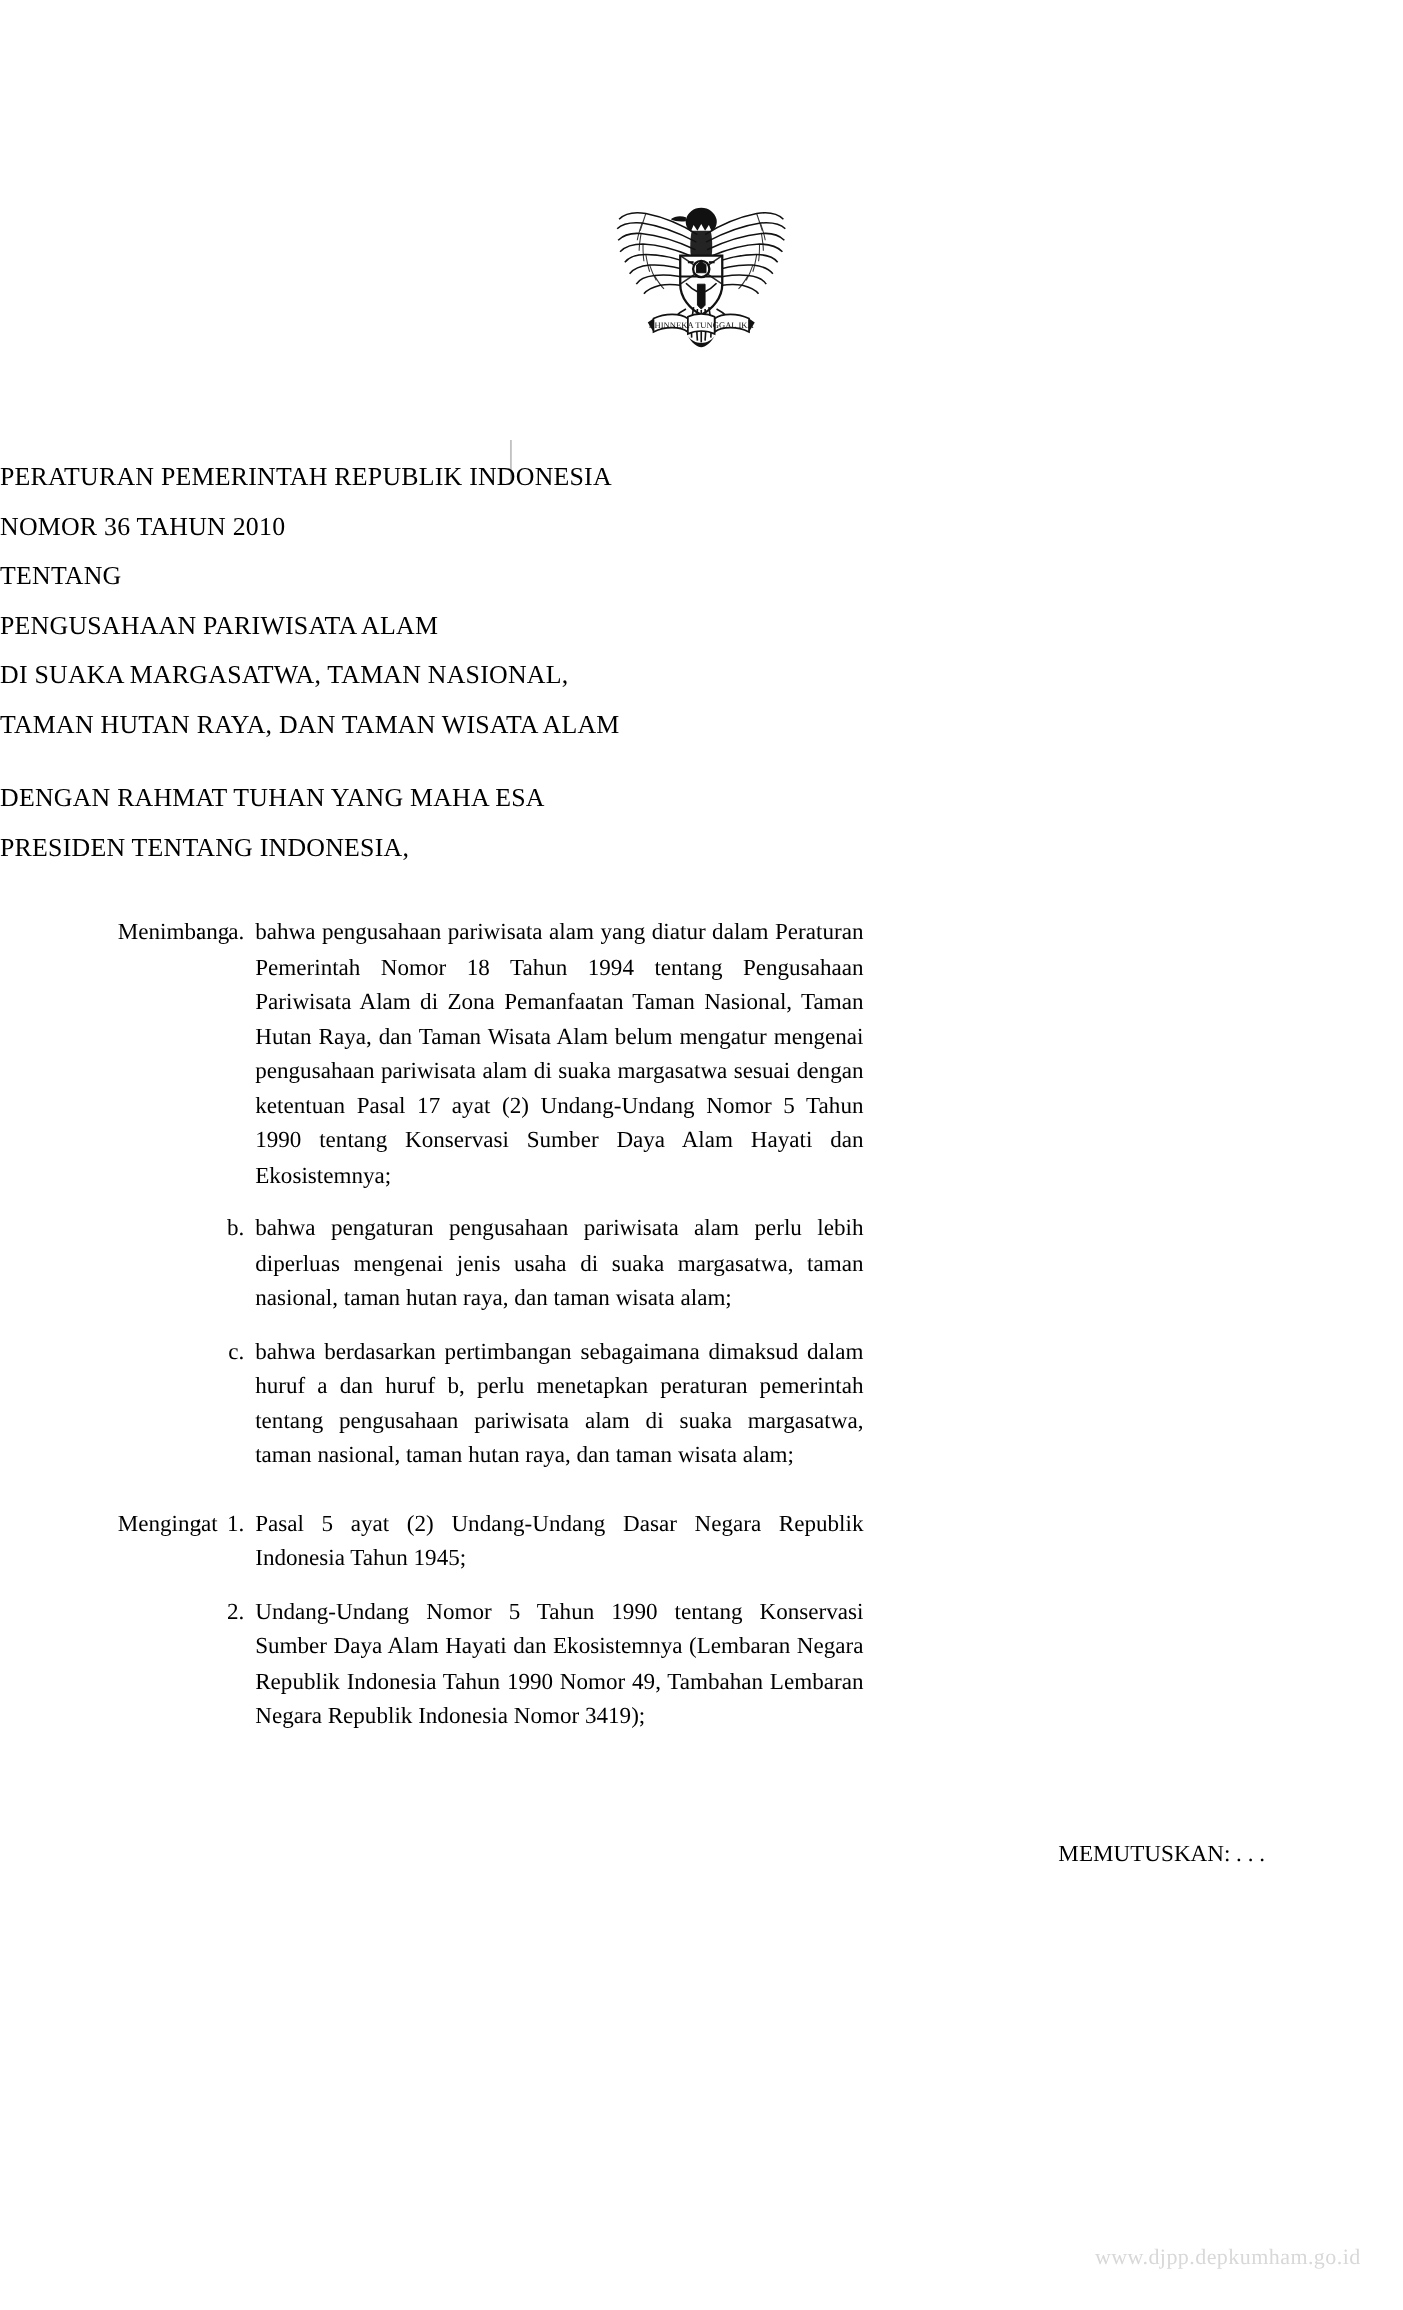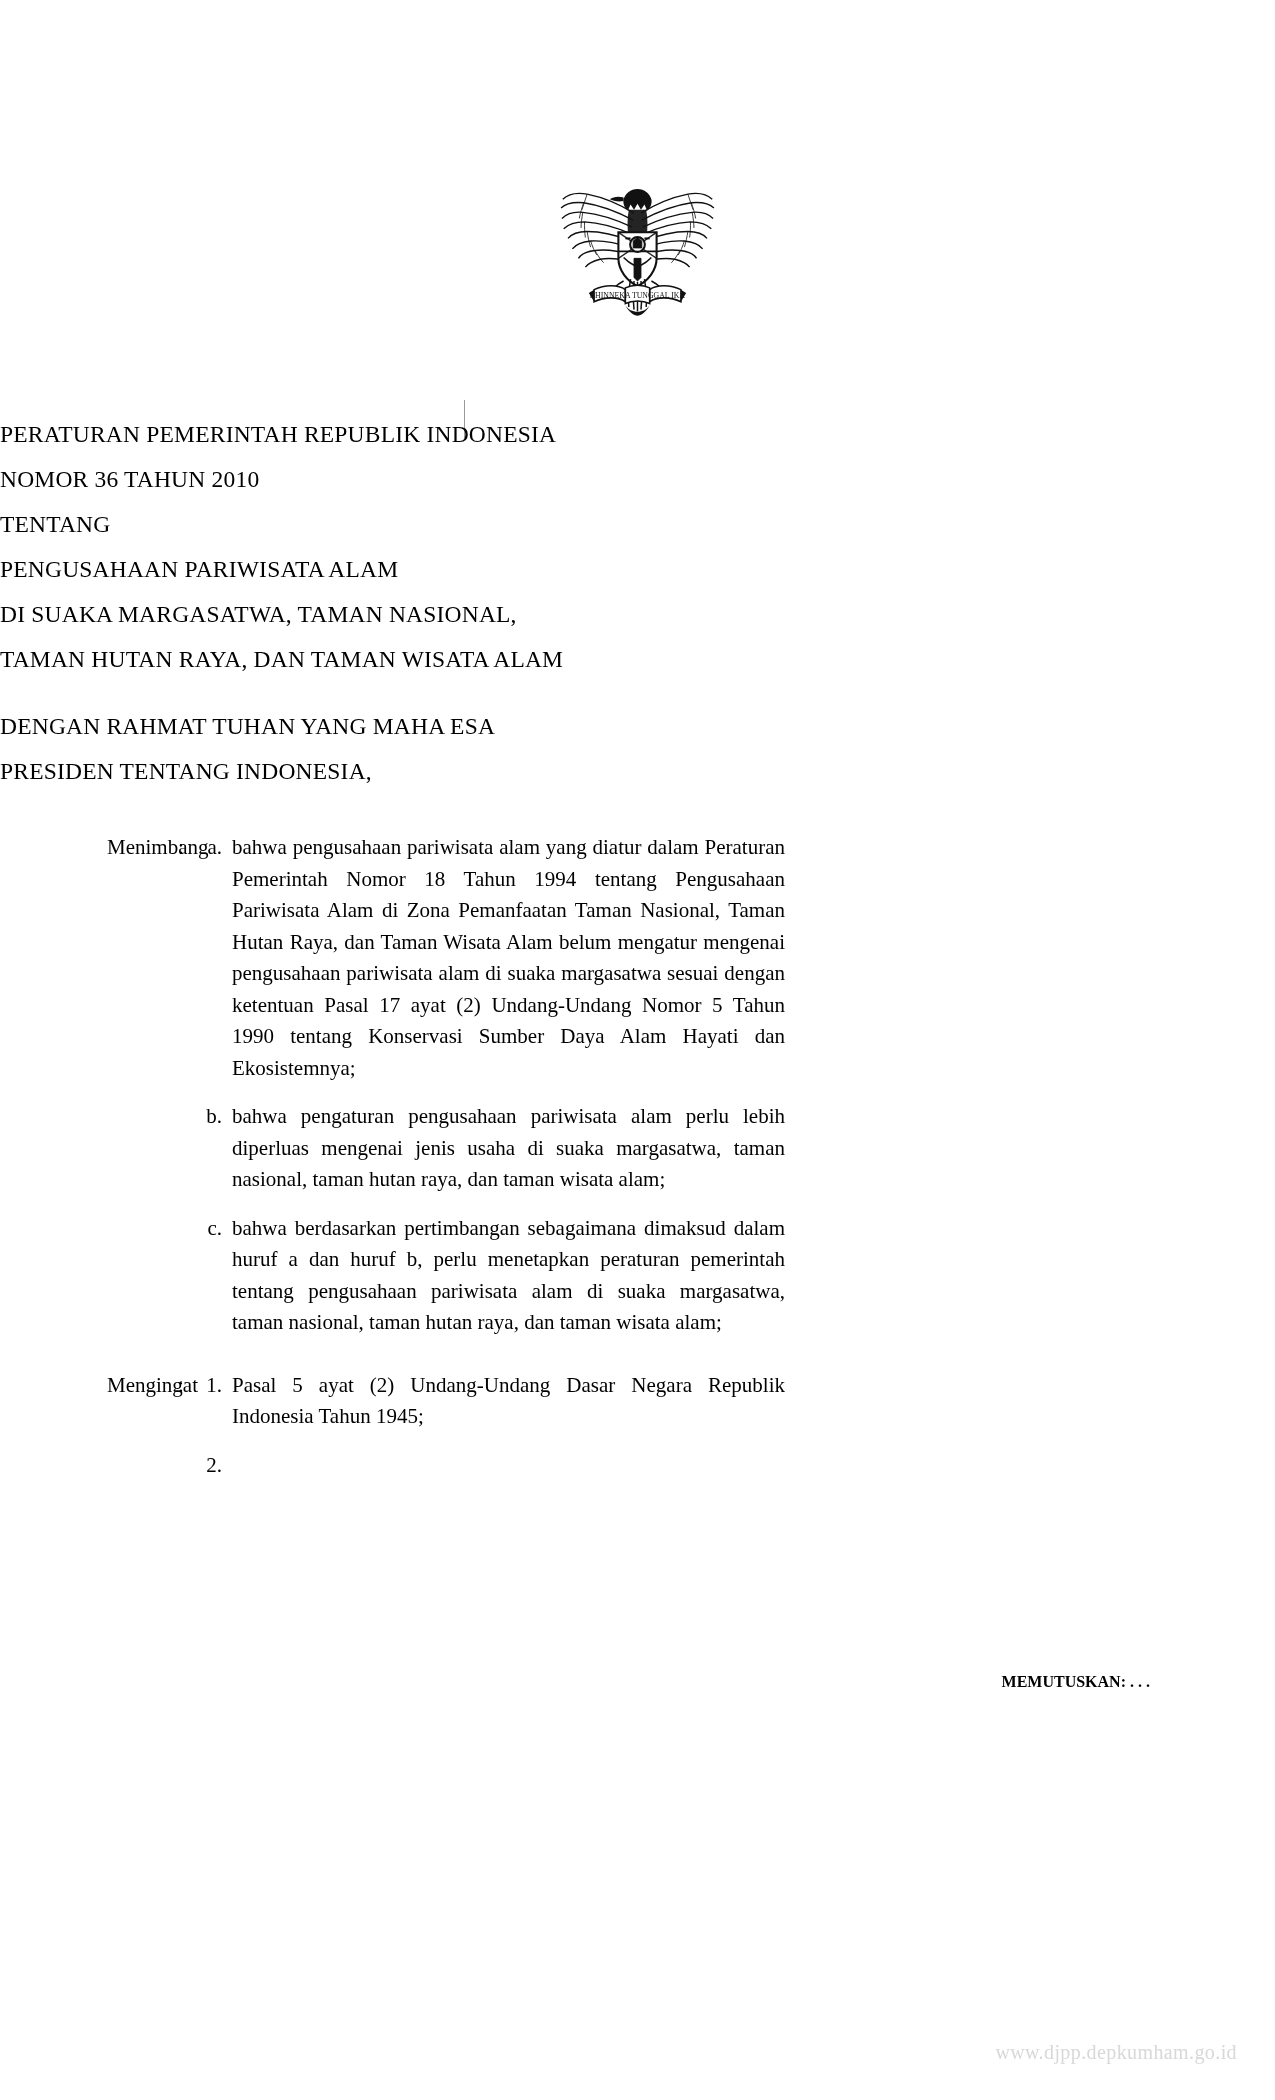--- a/index.html
+++ b/index.html
@@ -115,22 +115,21 @@
     height: 31px;
   }
 
   
   .memutuskan {
     position: absolute;
     top: 1673px;
     left: 0;
     width: 1150px;
     text-align: right;
-    font-size: 16px;
-    font-weight: bold;
+    font-size: 21px;
   }
   .watermark {
     position: absolute;
     bottom: 36px;
     right: 38px;
     font-family: Liberation Serif, serif;
     font-size: 20px;
     color: #d8d8d8;
     letter-spacing: 0.4px;
     white-space: nowrap;
@@ -276,20 +275,21 @@
       <div class="clause-marker">1.</div>
       <div class="clause-text">Pasal 5 ayat  (2) Undang-Undang Dasar Negara Republik Indonesia Tahun 1945;</div>
     </div>
 
     <div class="clause-spacer"></div>
 
     <div class="clause">
       <div class="clause-label"></div>
       <div class="clause-colon"></div>
       <div class="clause-marker">2.</div>
+      <div class="clause-text">Undang-Undang Nomor 5 Tahun 1990 tentang Konservasi Sumber Daya Alam Hayati dan Ekosistemnya (Lembaran Negara Republik Indonesia Tahun 1990 Nomor 49, Tambahan Lembaran Negara Republik Indonesia  Nomor 3419);</div>
     </div>
 
   </div>
 
   <div class="memutuskan">MEMUTUSKAN: . . .</div>
 
   <div class="watermark">www.djpp.depkumham.go.id</div>
 
 </div>
 

